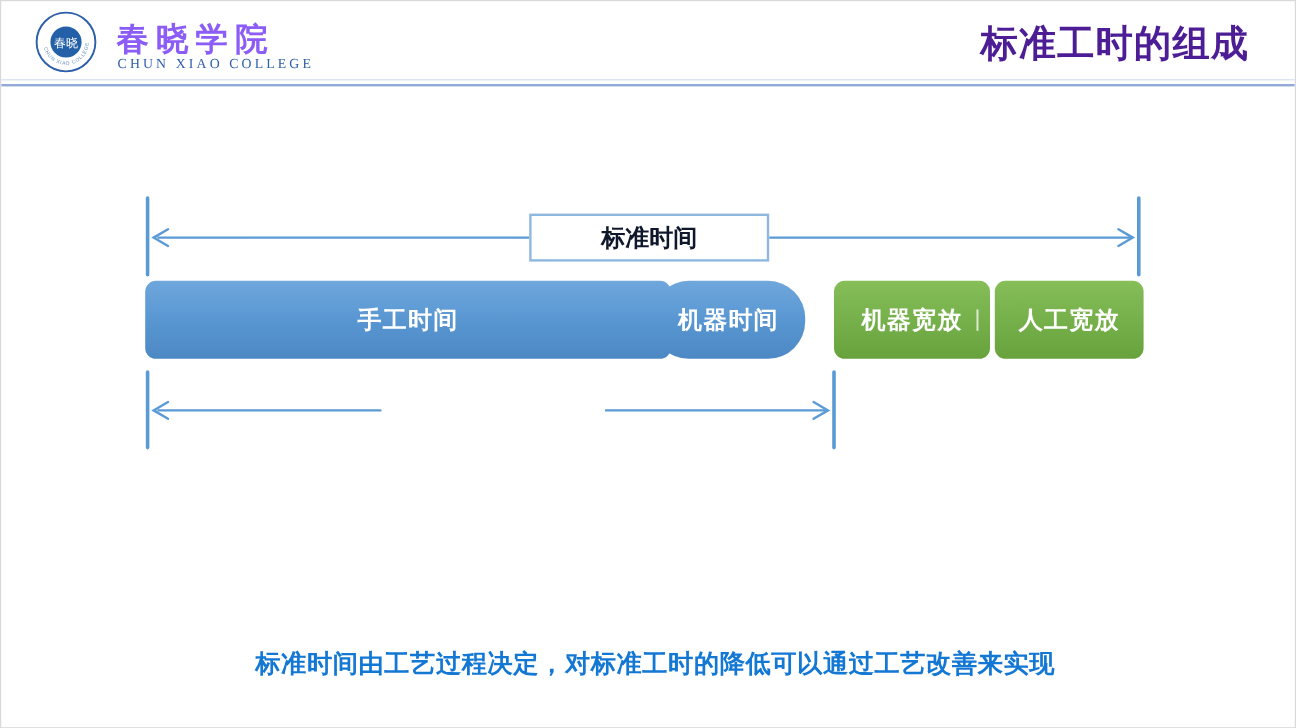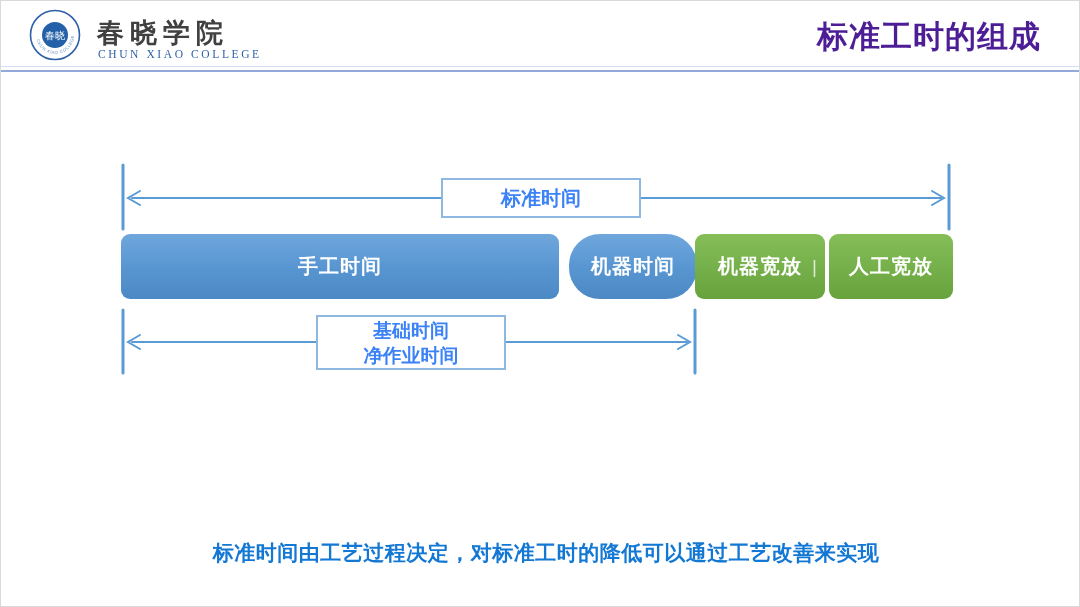--- a/index.html
+++ b/index.html
@@ -4,57 +4,57 @@
 <style>
   html,body{margin:0;padding:0;background:#fff;}
   .slide{
     position:relative;width:1080px;height:607px;background:#ffffff;
     border:1px solid #d9d9d9;box-sizing:border-box;overflow:hidden;
     font-family:"Liberation Sans","DejaVu Sans",sans-serif;
   }
   
   .logo-wrap{position:absolute;left:28px;top:8px;width:52px;height:52px;}
   .college-name{
-    position:absolute;left:96px;top:14px;font-size:27px;color:#404040;
+    position:absolute;left:96px;top:14px;font-size:27px;color:#8b5cf6;
     letter-spacing:6px;font-weight:600;white-space:nowrap;
   }
   .college-name-en{
     position:absolute;left:97px;top:47px;font-size:11.5px;color:#2e5fa9;
     font-family:"Liberation Serif","DejaVu Serif",serif;letter-spacing:2.6px;white-space:nowrap;
   }
   .slide-title{
     position:absolute;right:38px;top:15px;font-size:31px;color:#4c1d95;
     font-weight:600;letter-spacing:1px;white-space:nowrap;
   }
   .hr-light{position:absolute;left:0;top:65px;width:100%;height:1px;background:#d3def1;}
   .hr-strong{position:absolute;left:0;top:69px;width:100%;height:2px;background:#93a9da;}
 
   
   .diagram-svg{position:absolute;left:0;top:0;width:1080px;height:607px;}
 
   
   .label-box{
     position:absolute;background:#ffffff;border:2px solid #8fb8e0;
     display:flex;flex-direction:column;align-items:center;justify-content:center;
-    color:#3b82f6;font-weight:bold;box-sizing:border-box;
+    color:#0f172a;font-weight:bold;box-sizing:border-box;
   }
   .box-standard{left:440px;top:177px;width:200px;height:40px;font-size:20px;}
   .box-base{left:315px;top:314px;width:190px;height:55px;font-size:19px;line-height:25px;text-align:center;}
 
   
   .seg{
     position:absolute;top:233px;height:65px;border-radius:9px;
     display:flex;align-items:center;justify-content:center;
     color:#ffffff;font-weight:bold;font-size:20px;letter-spacing:1px;
     box-sizing:border-box;
   }
   .seg-blue{background:linear-gradient(180deg,#6fa7dc 0%,#5795d1 55%,#4c88c4 100%);}
   .seg-green{background:linear-gradient(180deg,#86be58 0%,#74af49 55%,#67a23d 100%);}
   .seg-manual{left:120px;width:438px;}
-  .seg-machine{left:568px;width:128px;border-radius:31px;}
+  .seg-machine{left:542px;width:128px;border-radius:31px;}
   .seg-machine-allow{left:694px;width:130px;}
   .seg-labor-allow{left:828px;width:124px;}
   .green-divider{
     position:absolute;right:7px;top:50%;transform:translateY(-50%);
     color:rgba(255,255,255,0.75);font-weight:normal;font-size:19px;
   }
 
   
   .footer-note{
     position:absolute;left:12px;right:0;top:538px;text-align:center;
@@ -100,24 +100,20 @@
       <line x1="131" y1="341" x2="316" y2="341" stroke-width="2"></line>
       <line x1="504" y1="341" x2="686" y2="341" stroke-width="2"></line>
       <polyline points="139,334 127,341 139,348" stroke-width="2"></polyline>
       <polyline points="677,334 689,341 677,348" stroke-width="2"></polyline>
     </g>
   </svg>
 
   <div class="label-box box-standard">
     <span>标准时间</span>
   </div>
-  <div class="label-box box-base">
-    <span>基础时间</span>
-    <span>净作业时间</span>
-  </div>
 
   <div class="seg seg-blue seg-manual">
     <span>手工时间</span>
   </div>
   <div class="seg seg-blue seg-machine">
     <span>机器时间</span>
   </div>
   <div class="seg seg-green seg-machine-allow">
     <span>机器宽放</span>
     <span class="green-divider">|</span>

